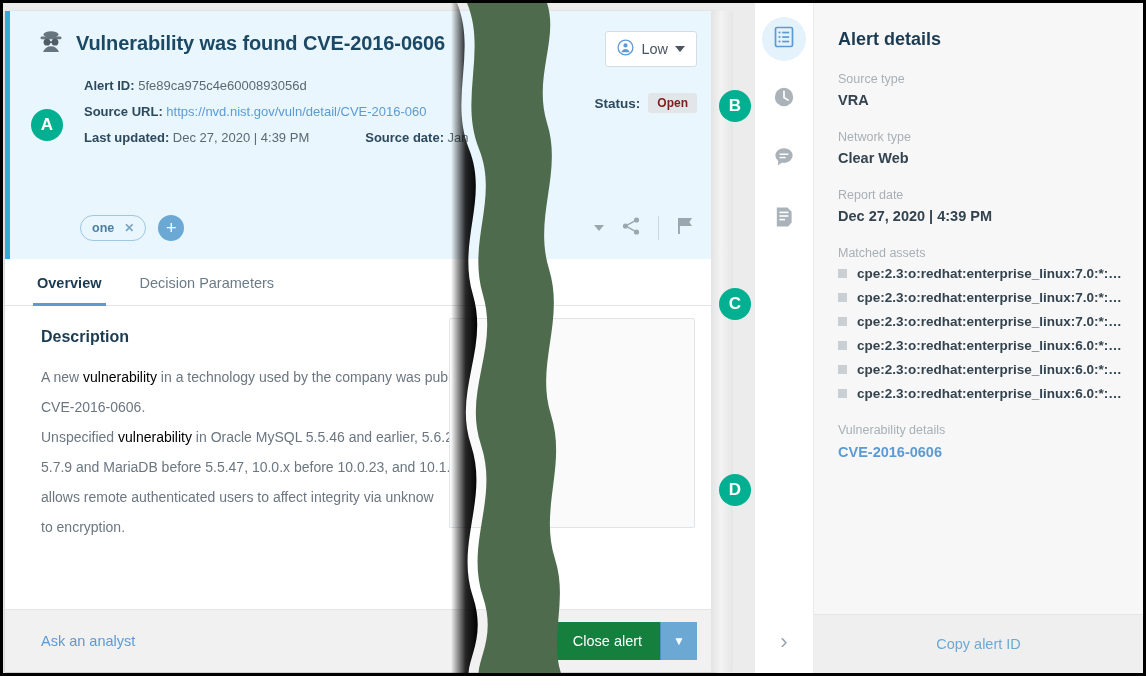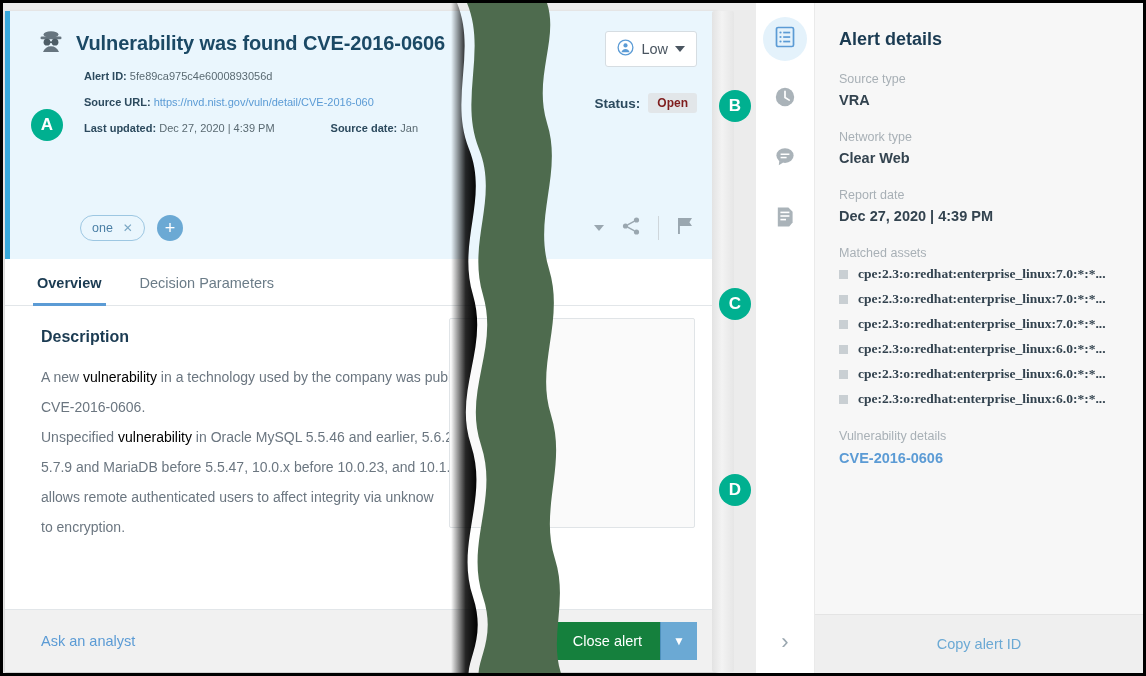--- a/index.html
+++ b/index.html
@@ -69,23 +69,23 @@
   }
   .spy-icon { flex: 0 0 auto; display:block; }
   .alert-title {
     font-size: 20px;
     font-weight: bold;
     color: #1b4965;
     letter-spacing: -0.1px;
     white-space: nowrap;
   }
   .meta-lines {
-    margin-top: 6px;
+    margin-top: 16px;
     margin-left: 46px;
-    font-size: 11px;
+    font-size: 13px;
     line-height: 26px;
     color: #4a4a4a;
     white-space: nowrap;
   }
   .meta-lines .lbl { font-weight: bold; color: #2c4a5e; }
   .meta-lines .val { color: #5a6a72; }
   .meta-lines a { color: #5b9bd5; text-decoration: none; }
   .row-inline { display: flex; align-items: baseline; }
   .row-inline .gap { display: inline-block; width: 56px; }
 
@@ -147,20 +147,21 @@
     display: inline-flex;
     align-items: center;
     gap: 10px;
     border: 1px solid #9dc7e2;
     border-radius: 14px;
     padding: 5px 11px;
     font-size: 12.5px;
     color: #4a7fa5;
     background: transparent;
     cursor: pointer;
+    font-weight: bold;
   }
   .tag-x { color: #7aa7c4; font-size: 12px; }
   .add-tag-btn {
     width: 26px; height: 26px;
     border-radius: 50%;
     background: #6ba9d4;
     color: #ffffff;
     display: inline-flex;
     align-items: center;
     justify-content: center;
@@ -367,21 +368,20 @@
     color: #33434f;
     font-weight: bold;
   }
   .asset-list { margin-top: 2px; }
   .asset-item {
     display: flex;
     align-items: center;
     gap: 10px;
     margin-bottom: 9px;
     cursor: pointer;
-    font-family: Liberation Serif, serif;
   }
   .asset-sq {
     width: 9px; height: 9px;
     background: #c9cfd3;
     flex: 0 0 auto;
   }
   .asset-text {
     font-size: 13.5px;
     color: #33434f;
     font-weight: bold;

